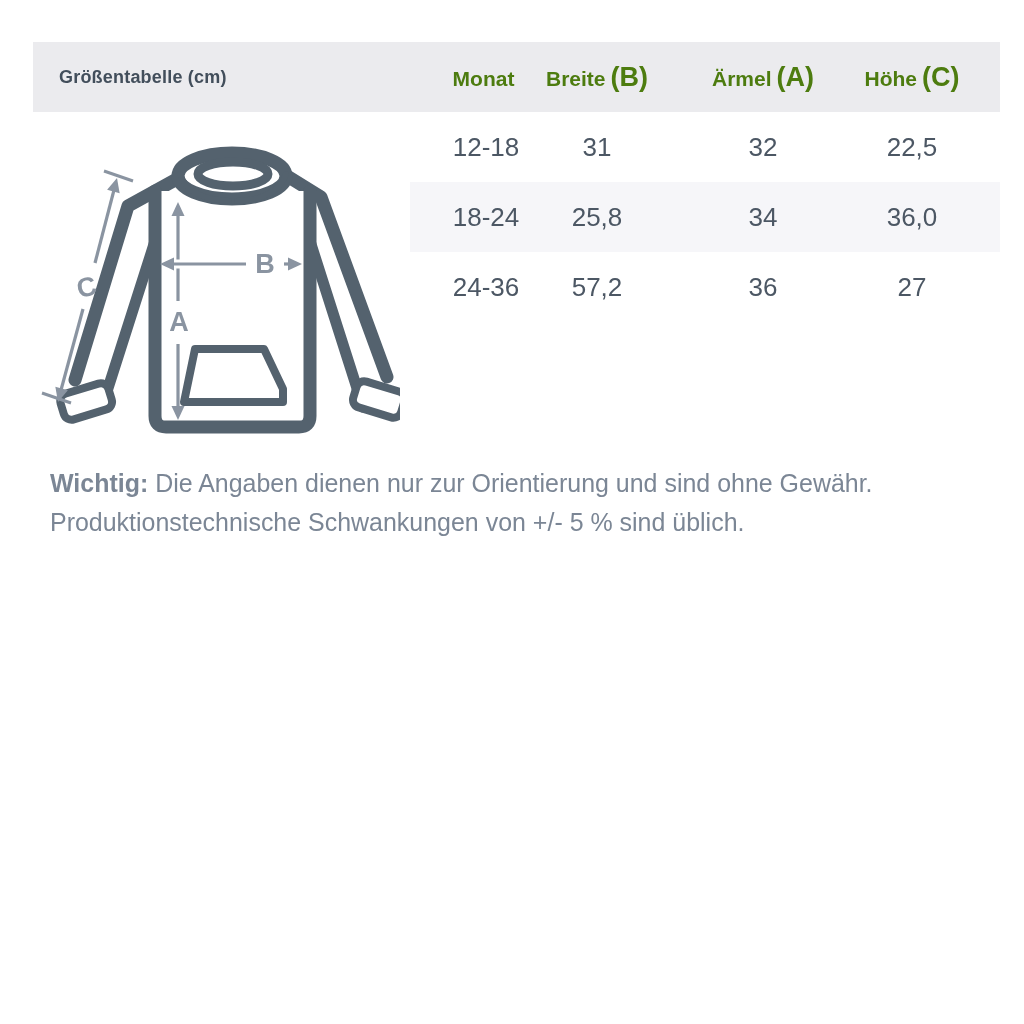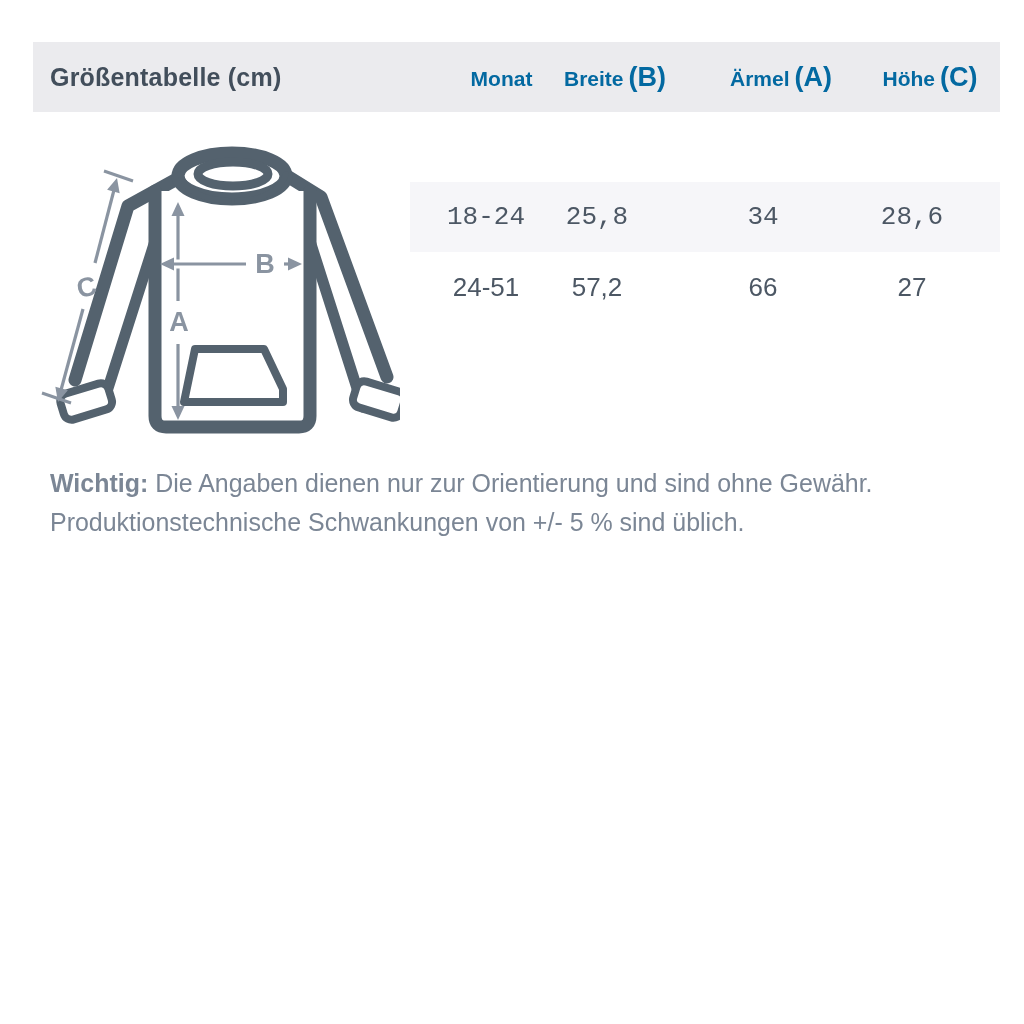--- a/index.html
+++ b/index.html
@@ -11,31 +11,31 @@
     --dim:#8a94a1;
     --foot:#7b8695;
   }
   *{box-sizing:border-box;}
   html,body{margin:0;padding:0;background:#fff;}
   body{font-family:"Liberation Sans", sans-serif;}
   .canvas{position:relative;width:1024px;height:1024px;background:#fff;overflow:hidden;}
 
   
   .band{position:absolute;left:33px;top:42px;width:967px;height:70px;background:var(--band);}
-  .title{position:absolute;left:17px;top:50%;transform:translateY(-50%);
-         font-size:25px;font-weight:bold;color:var(--dark);letter-spacing:.2px;white-space:nowrap;}
+  .title{position:absolute;left:26px;top:50%;transform:translateY(-50%);
+         font-size:18px;font-weight:bold;color:var(--dark);letter-spacing:.2px;white-space:nowrap;}
   .hcols{position:absolute;left:377px;top:0;width:590px;height:100%;}
   .hcol{position:absolute;top:50%;transform:translate(-50%,-50%);
-        font-size:21px;font-weight:bold;color:#0369a1;white-space:nowrap;margin-left:18px;}
+        font-size:21px;font-weight:bold;color:#4d7c0f;white-space:nowrap;}
   .hcol .big{font-size:27px;margin-left:5px;}
   .p1{left:76px}.p2{left:187px}.p3{left:353px}.p4{left:502px}
 
   
   .trow{position:absolute;left:410px;width:590px;height:70px;}
-  .trow.alt{background:var(--altrow);font-family:Liberation Mono, monospace;}
+  .trow.alt{background:var(--altrow);}
   .tcell{position:absolute;top:50%;transform:translate(-50%,-50%);
          font-size:26px;color:var(--celltxt);white-space:nowrap;}
 
   
   .hoodie{position:absolute;left:40px;top:135px;}
   .dimtext{font-family:"Liberation Sans", sans-serif;font-size:27px;font-weight:600;fill:var(--dim);}
 
   
   .footer{position:absolute;left:50px;top:464px;width:960px;
           font-size:26px;line-height:39px;color:var(--foot);
@@ -58,30 +58,36 @@
       </div>
       <div class="hcol p3">
         <span>Ärmel</span><span class="big">(A)</span>
       </div>
       <div class="hcol p4">
         <span>Höhe</span><span class="big">(C)</span>
       </div>
     </div>
   </div>
 
+  <div class="trow" style="top:112px">
+    <div class="tcell p1">12-18</div>
+    <div class="tcell p2">31</div>
+    <div class="tcell p3">32</div>
+    <div class="tcell p4">22,5</div>
+  </div>
   <div class="trow alt" style="top:182px">
     <div class="tcell p1">18-24</div>
     <div class="tcell p2">25,8</div>
     <div class="tcell p3">34</div>
-    <div class="tcell p4">28,6</div>
+    <div class="tcell p4">36,0</div>
   </div>
   <div class="trow" style="top:252px">
-    <div class="tcell p1">24-51</div>
+    <div class="tcell p1">24-36</div>
     <div class="tcell p2">57,2</div>
-    <div class="tcell p3">66</div>
+    <div class="tcell p3">36</div>
     <div class="tcell p4">27</div>
   </div>
 
   <svg class="hoodie" width="360" height="310" viewBox="0 0 360 310">
 
     <g fill="none" stroke="#54626e" stroke-linecap="round" stroke-linejoin="round">
       <path d="M115 106 L62 272" stroke-width="11"></path>
       <path d="M270 106 L323 272" stroke-width="11"></path>
       <path d="M155 34 L88 71 L35 245" stroke-width="13"></path>
       <path d="M231 31 L281 62 L347 242" stroke-width="13"></path>

